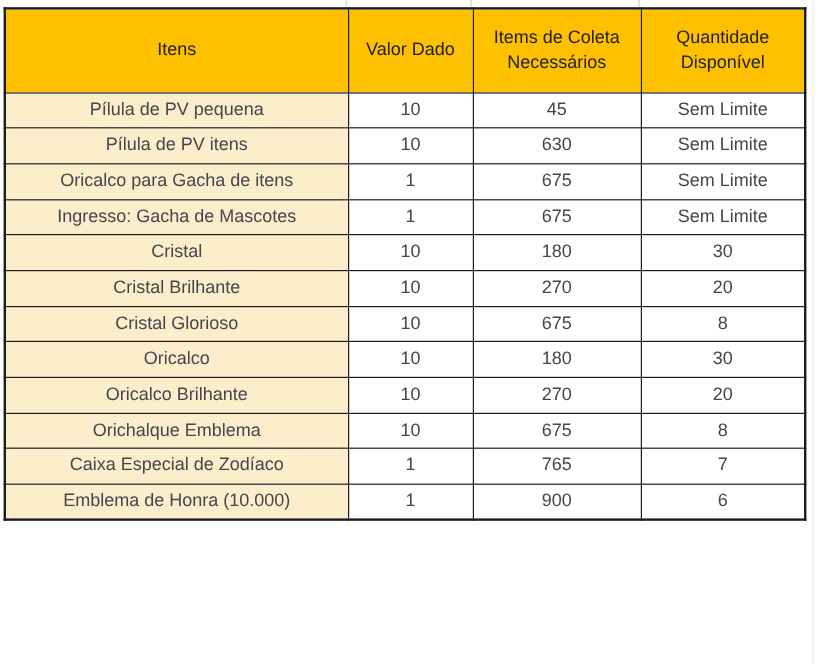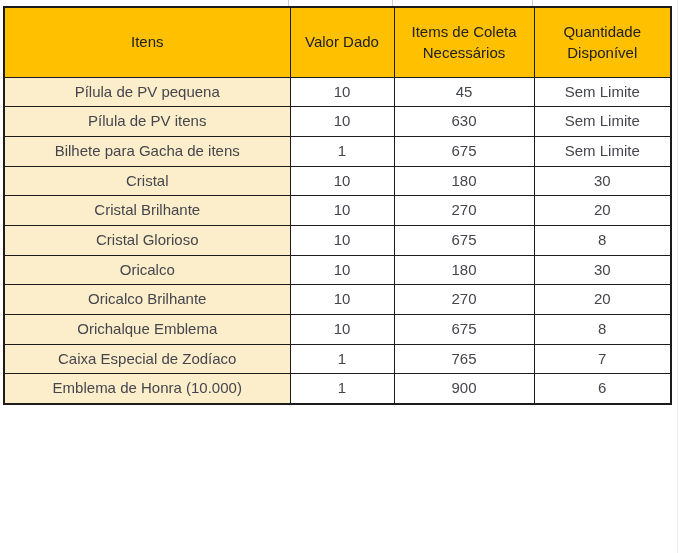--- a/index.html
+++ b/index.html
@@ -100,21 +100,27 @@
         <td>45</td>
         <td>Sem Limite</td>
       </tr>
       <tr>
         <td class="item-cell">Pílula de PV itens</td>
         <td>10</td>
         <td>630</td>
         <td>Sem Limite</td>
       </tr>
       <tr>
-        <td class="item-cell">Bilhete para Gacha de itens</td>
+        <td class="item-cell">Oricalco para Gacha de itens</td>
+        <td>1</td>
+        <td>675</td>
+        <td>Sem Limite</td>
+      </tr>
+      <tr>
+        <td class="item-cell">Ingresso: Gacha de Mascotes</td>
         <td>1</td>
         <td>675</td>
         <td>Sem Limite</td>
       </tr>
       <tr>
         <td class="item-cell">Cristal</td>
         <td>10</td>
         <td>180</td>
         <td>30</td>
       </tr>

